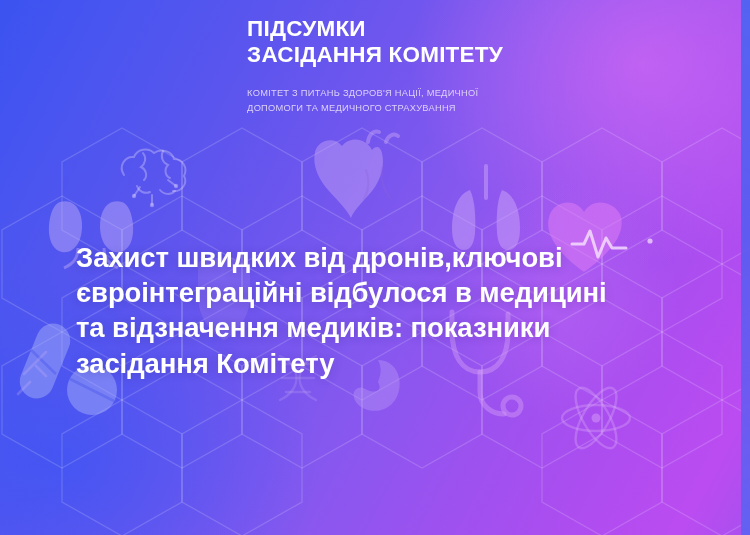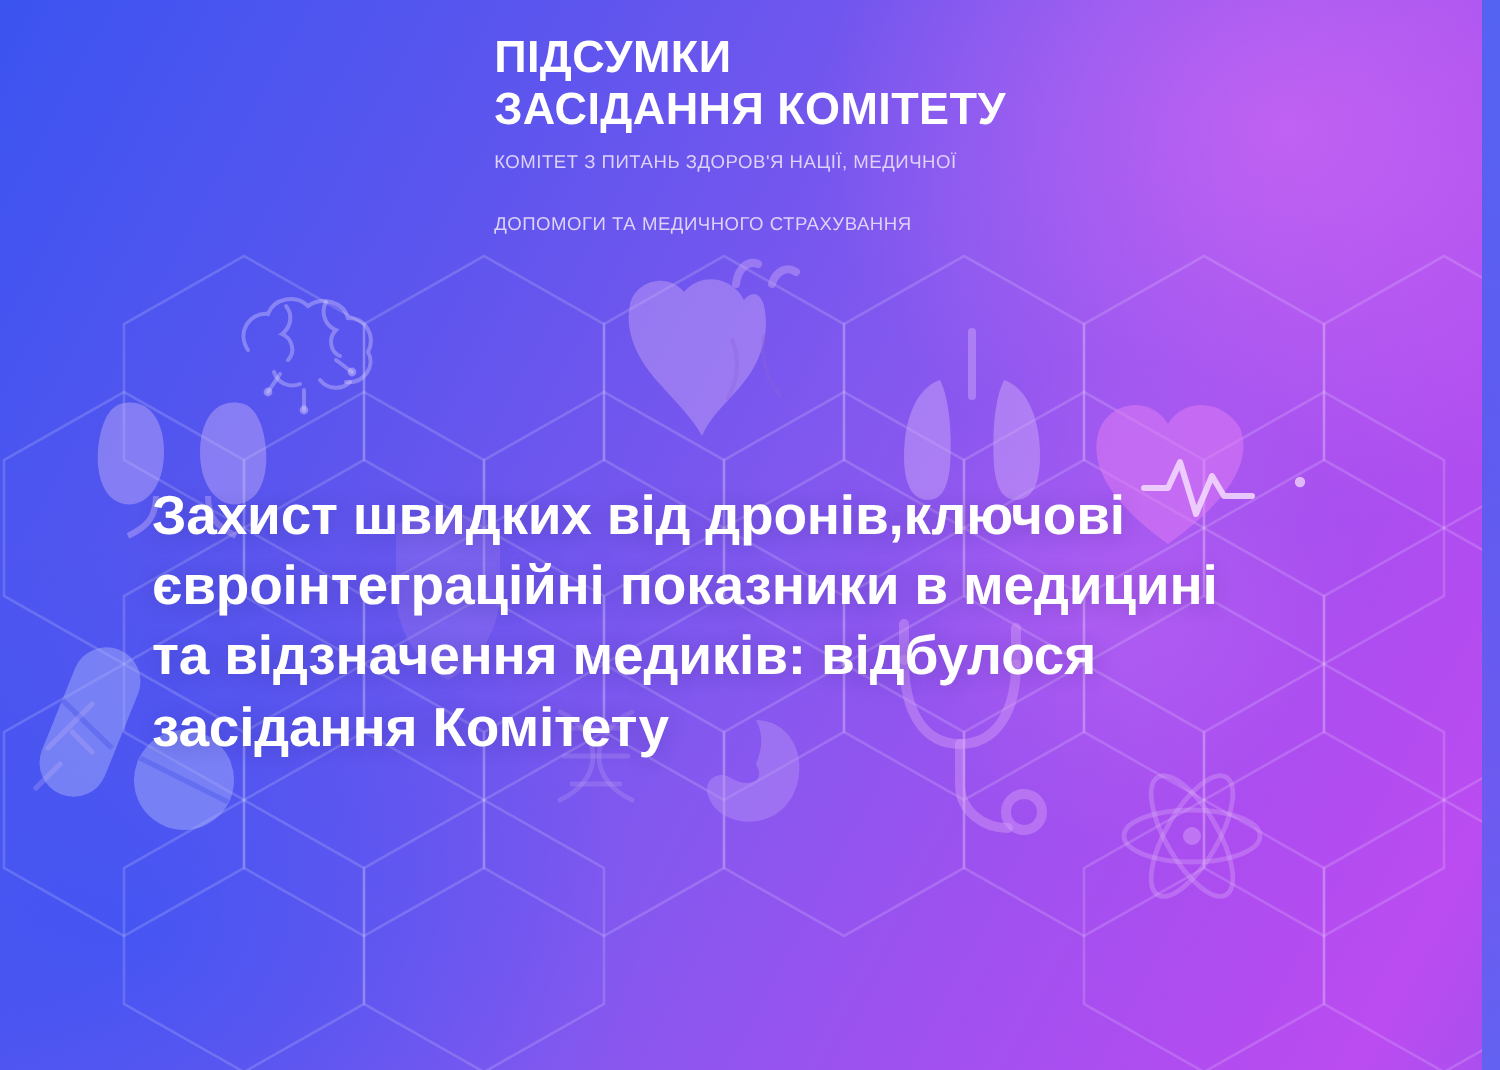--- a/index.html
+++ b/index.html
@@ -59,21 +59,21 @@
     color:#e3d8fb;font-size:4.4px;letter-spacing:.55px;line-height:1.5;
     text-align:center;margin-top:4px;font-weight:700;opacity:.9;
   }
   .title-block{padding-top:2px;}
   .h-title{
     color:#ffffff;font-weight:700;font-size:22.5px;line-height:1.16;
     letter-spacing:.2px;white-space:nowrap;
   }
   .h-sub{
     color:#ded2f8;font-size:9.3px;line-height:1.62;letter-spacing:.25px;
-    margin-top:6px;white-space:nowrap;
+    margin-top:18px;white-space:nowrap;
   }
   .headline{
     position:absolute;left:76px;top:240px;width:610px;
     color:#ffffff;font-weight:700;font-size:27.5px;line-height:1.28;
     letter-spacing:-.1px;
     text-shadow:0 1px 10px rgba(40,30,110,.22);
   }
   .headline span{display:block;}
 </style>
 </head>
@@ -209,26 +209,26 @@
   <div class="edge-strip"></div>
 
   <div class="header">
     <div class="header-inner">
 
 
       <div class="title-block">
         <div class="h-title">ПІДСУМКИ</div>
         <div class="h-title">ЗАСІДАННЯ КОМІТЕТУ</div>
         <div class="h-sub">КОМІТЕТ З ПИТАНЬ ЗДОРОВ'Я НАЦІЇ, МЕДИЧНОЇ</div>
-        <div class="h-sub" style="margin-top:16px">ДОПОМОГИ ТА МЕДИЧНОГО СТРАХУВАННЯ</div>
+        <div class="h-sub" style="margin-top:0">ДОПОМОГИ ТА МЕДИЧНОГО СТРАХУВАННЯ</div>
       </div>
 
     </div>
   </div>
 
   <div class="headline">
     <span>Захист швидких від дронів,ключові</span>
-    <span>євроінтеграційні показники в медицині</span>
-    <span>та відзначення медиків: відбулося</span>
+    <span>євроінтеграційні відбулося в медицині</span>
+    <span>та відзначення медиків: показники</span>
     <span>засідання Комітету</span>
   </div>
 
 </div>
 
 </body></html>

